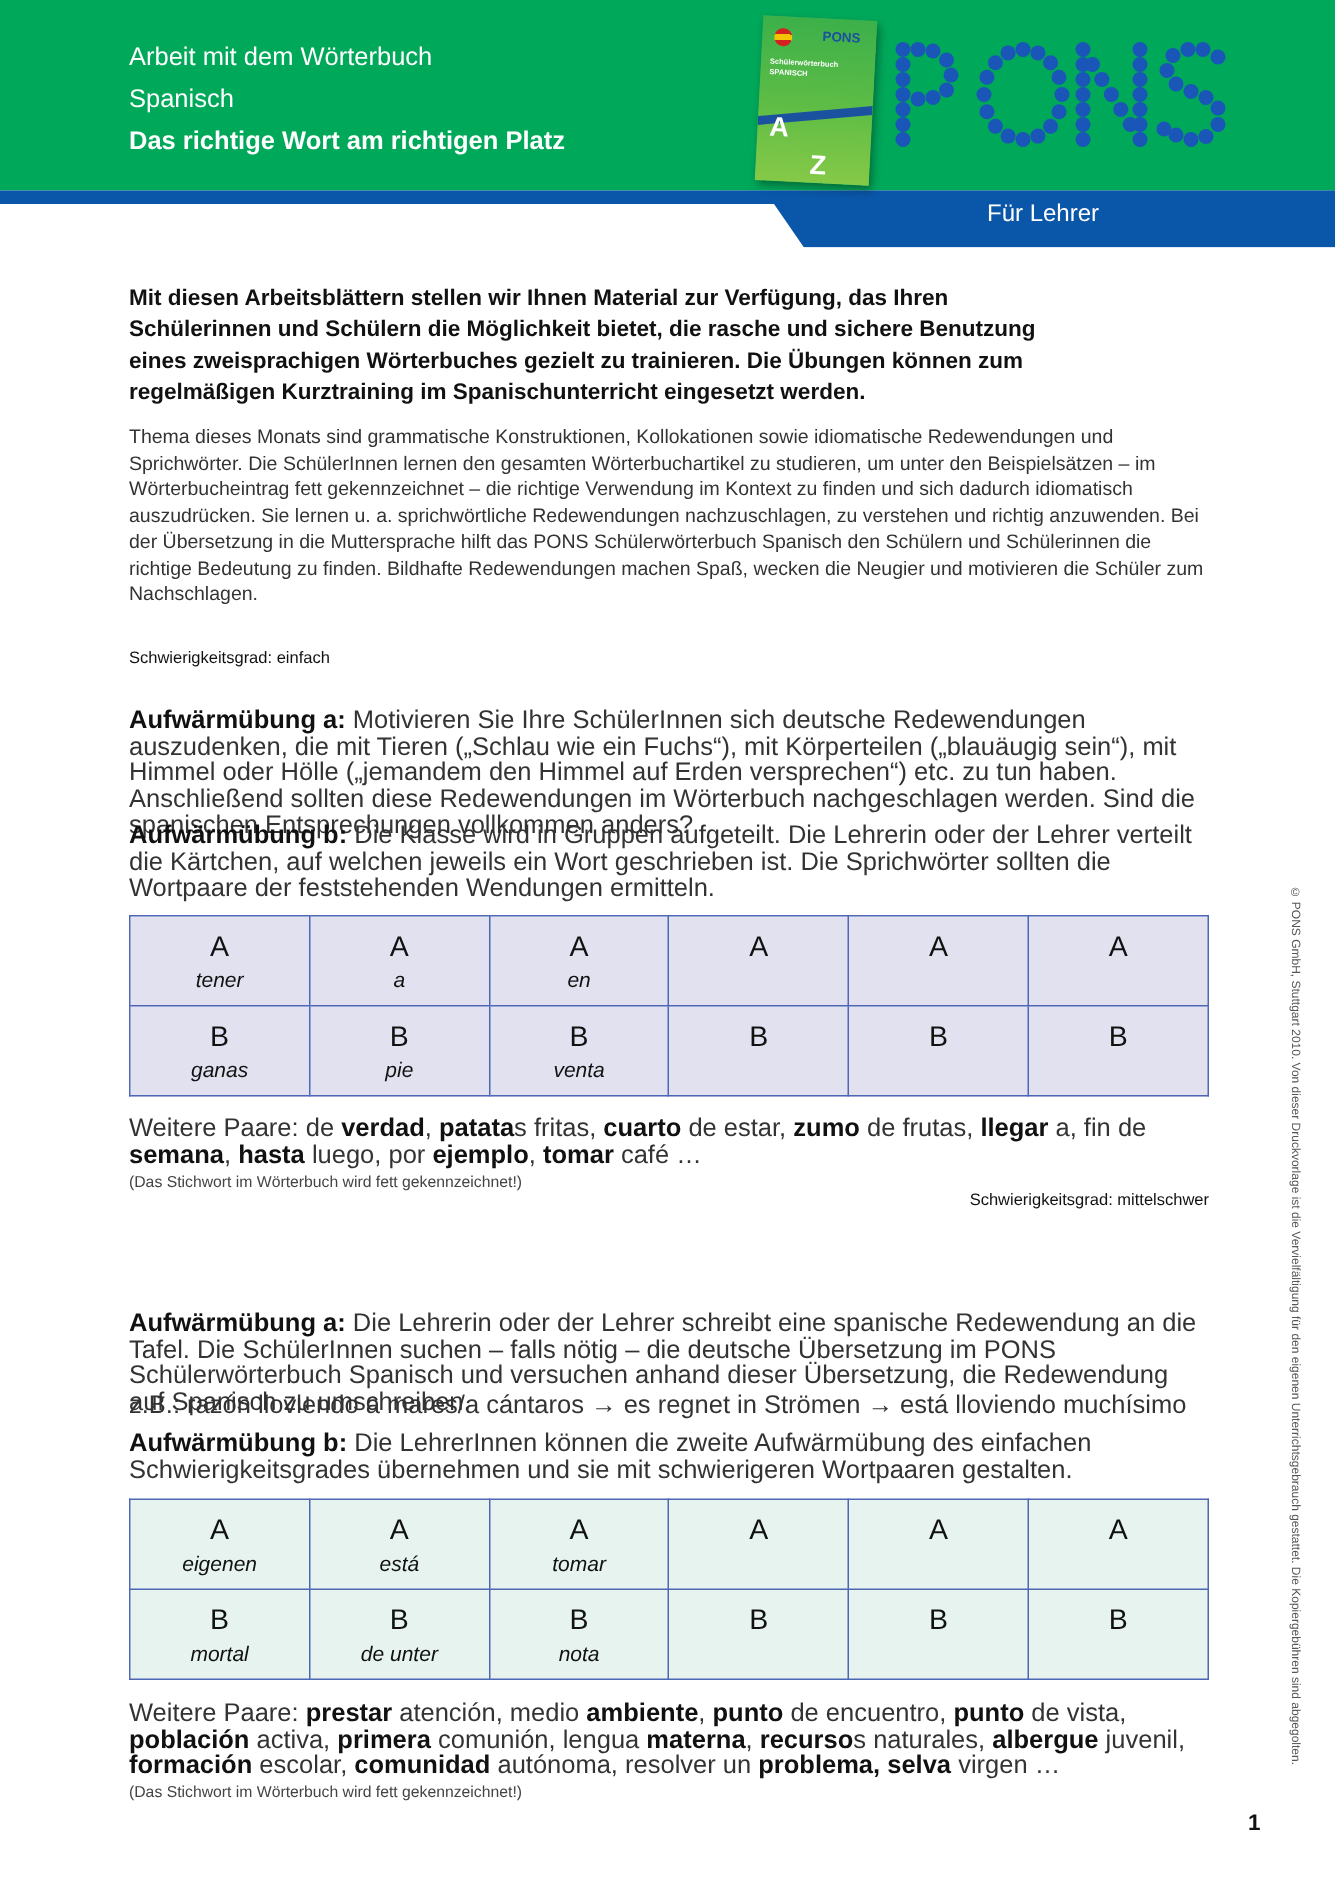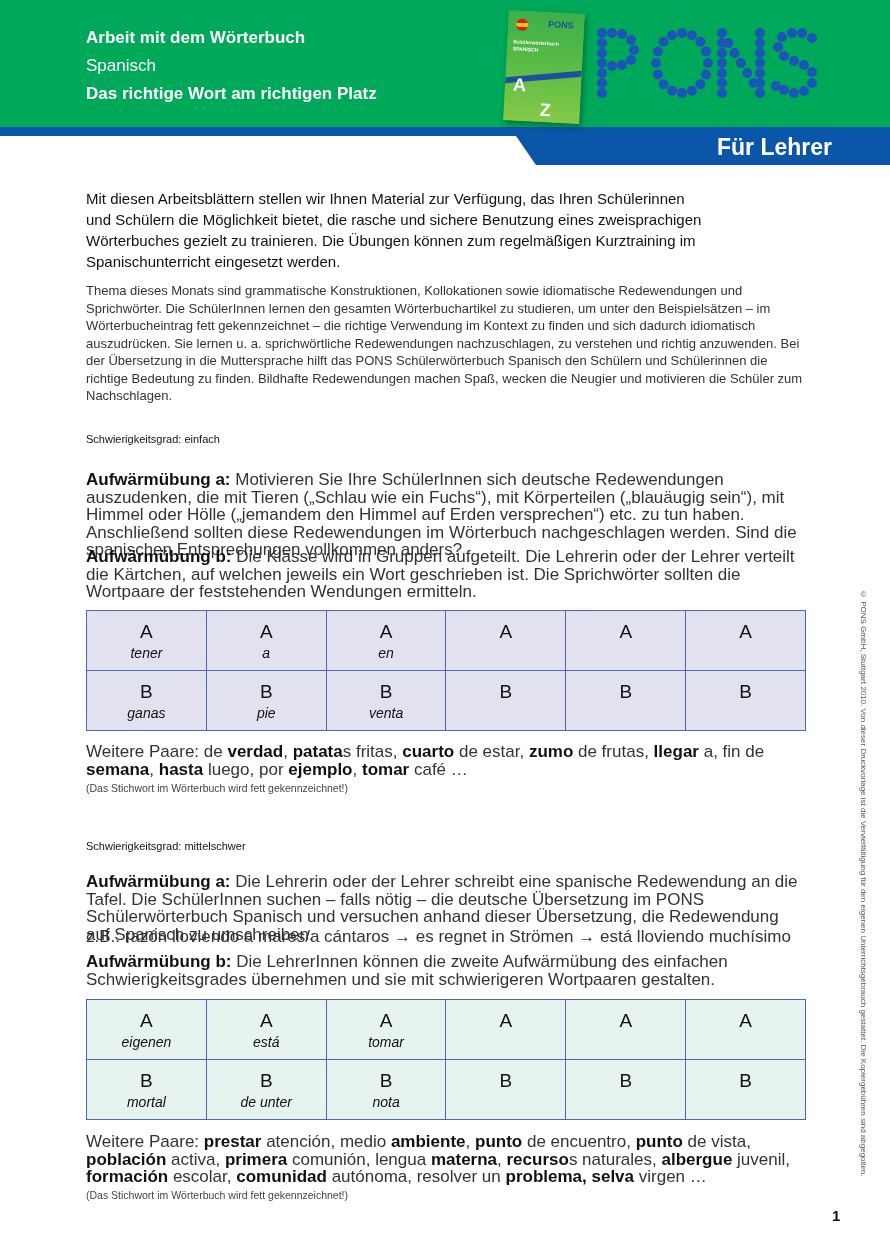--- a/index.html
+++ b/index.html
@@ -7,41 +7,41 @@
     width: 890px; height: 1259px; position: relative; overflow: hidden;
     background: #ffffff; font-family: "Liberation Sans", sans-serif; color: #222;
   }
   .header { position: absolute; left: 0; top: 0; width: 890px; height: 127px; background: #00a85a; }
   .header-blue-line { position: absolute; left: 0; top: 127px; width: 890px; height: 9px; background: #0a56a8; }
   .blue-band {
     position: absolute; left: 480px; top: 127px; width: 410px; height: 38px; background: #0a56a8;
     clip-path: polygon(0 0, 100% 0, 100% 100%, 56px 100%, 36px 9px, 0 9px);
   }
   .hdr-line { position: absolute; left: 86px; color: #fff; font-size: 17px; }
-  .hdr-1 { top: 28px; font-weight: bold; }
+  .hdr-1 { top: 28px; }
   .hdr-2 { top: 56px; }
   .hdr-3 { top: 84px; font-weight: bold; }
   .book {
     position: absolute; left: 506px; top: 12px; width: 76px; height: 110px;
     background: linear-gradient(180deg, #3cb04a 0%, #5fbd45 55%, #86c948 100%);
     transform: rotate(3deg); box-shadow: 2px 3px 6px rgba(0,0,0,0.35); overflow: hidden;
   }
   .book .flag { position: absolute; left: 8px; top: 8px; width: 12px; height: 12px; border-radius: 50%; background: linear-gradient(#d42020 0 33%, #f5c400 33% 66%, #d42020 66%); }
   .book .brand { position: absolute; left: 40px; top: 7px; font-size: 9px; color: #1a52a0; font-weight: bold; }
   .book .t1 { position: absolute; left: 6px; top: 28px; font-size: 5px; color: #fff; font-weight: bold; }
   .book .t2 { position: absolute; left: 6px; top: 35px; font-size: 5px; color: #fff; font-weight: bold; }
   .book .stripe { position: absolute; left: 0; top: 62px; width: 76px; height: 6px; background: #1a52a0; transform: skewY(-8deg); }
   .book .bigA { position: absolute; left: 8px; top: 64px; font-size: 18px; font-weight: bold; color: #fff; }
   .book .bigZ { position: absolute; left: 36px; top: 88px; font-size: 18px; font-weight: bold; color: #fff; }
   .pons-logo { position: absolute; left: 594px; top: 28px; }
   .pons-logo circle { fill: #1a56b8; }
-  .fuer-lehrer { position: absolute; left: 717px; top: 134px; color: #fff; font-size: 23px; font-weight: bold; }
+  .fuer-lehrer { position: absolute; left: 658px; top: 134px; color: #fff; font-size: 16px; font-weight: normal; }
 
   .content { position: absolute; left: 86px; width: 720px; }
-  .intro-bold { top: 188px; font-size: 15px; font-weight: normal; line-height: 21px; color: #111; width: 620px; }
+  .intro-bold { top: 188px; font-size: 15px; font-weight: bold; line-height: 21px; color: #111; width: 620px; }
   .intro-body { top: 282px; font-size: 13px; line-height: 17.5px; color: #333; }
   .sec-title { font-size: 11px; color: #111; }
   .par { font-size: 17px; line-height: 17.5px; color: #333; }
   .par b { color: #111; }
   .note { font-size: 10.5px; color: #444; }
 
   table.pairs { position: absolute; left: 86px; width: 720px; border-collapse: collapse; table-layout: fixed; }
   table.pairs td { border: 1.5px solid #4e67b5; text-align: center; vertical-align: top; height: 60px; padding-top: 10px; box-sizing: border-box; }
   table.lav td { background: #e1e1f0; }
   table.mint td { background: #e6f3ef; }
@@ -206,21 +206,21 @@
           <span class="cell-letter">B</span>
           <span class="cell-word"></span>
         </td>
       </tr>
 </tbody>
   </table>
 
 <div class="content par" style="top:743px;" id="easy-more"><span>Weitere Paare: de </span><b>verdad</b><span>, </span><b>patata</b><span>s fritas, </span><b>cuarto</b><span> de estar, </span><b>zumo</b><span> de frutas, </span><b>llegar</b><span> a, fin de </span><b>semana</b><span>, </span><b>hasta</b><span> luego, por </span><b>ejemplo</b><span>, </span><b>tomar</b><span> café …</span></div>
 <div class="content note" style="top:782px;">(Das Stichwort im Wörterbuch wird fett gekennzeichnet!)</div>
 
-<div class="content sec-title" style="top:840px;">Schwierigkeitsgrad: mittelschwer</div>
+<div class="content sec-title" style="top:794px;text-align:right;">Schwierigkeitsgrad: mittelschwer</div>
 <div class="content par" style="top:873px;">
   <b>Aufwärmübung a:</b><span> Die Lehrerin oder der Lehrer schreibt eine spanische Redewendung an die Tafel. Die SchülerInnen suchen – falls nötig – die deutsche Übersetzung im PONS Schülerwörterbuch Spanisch und versuchen anhand dieser Übersetzung, die Redewendung auf Spanisch zu umschreiben.</span>
 </div>
 <div class="content par" style="top:928px;">z.B.: razón lloviendo a mares/a cántaros → es regnet in Strömen → está lloviendo muchísimo</div>
 <div class="content par" style="top:953px;">
   <b>Aufwärmübung b:</b><span> Die LehrerInnen können die zweite Aufwärmübung des einfachen Schwierigkeitsgrades übernehmen und sie mit schwierigeren Wortpaaren gestalten.</span>
 </div>
 
 <table class="pairs mint" style="top:999px;">
   <tbody>

